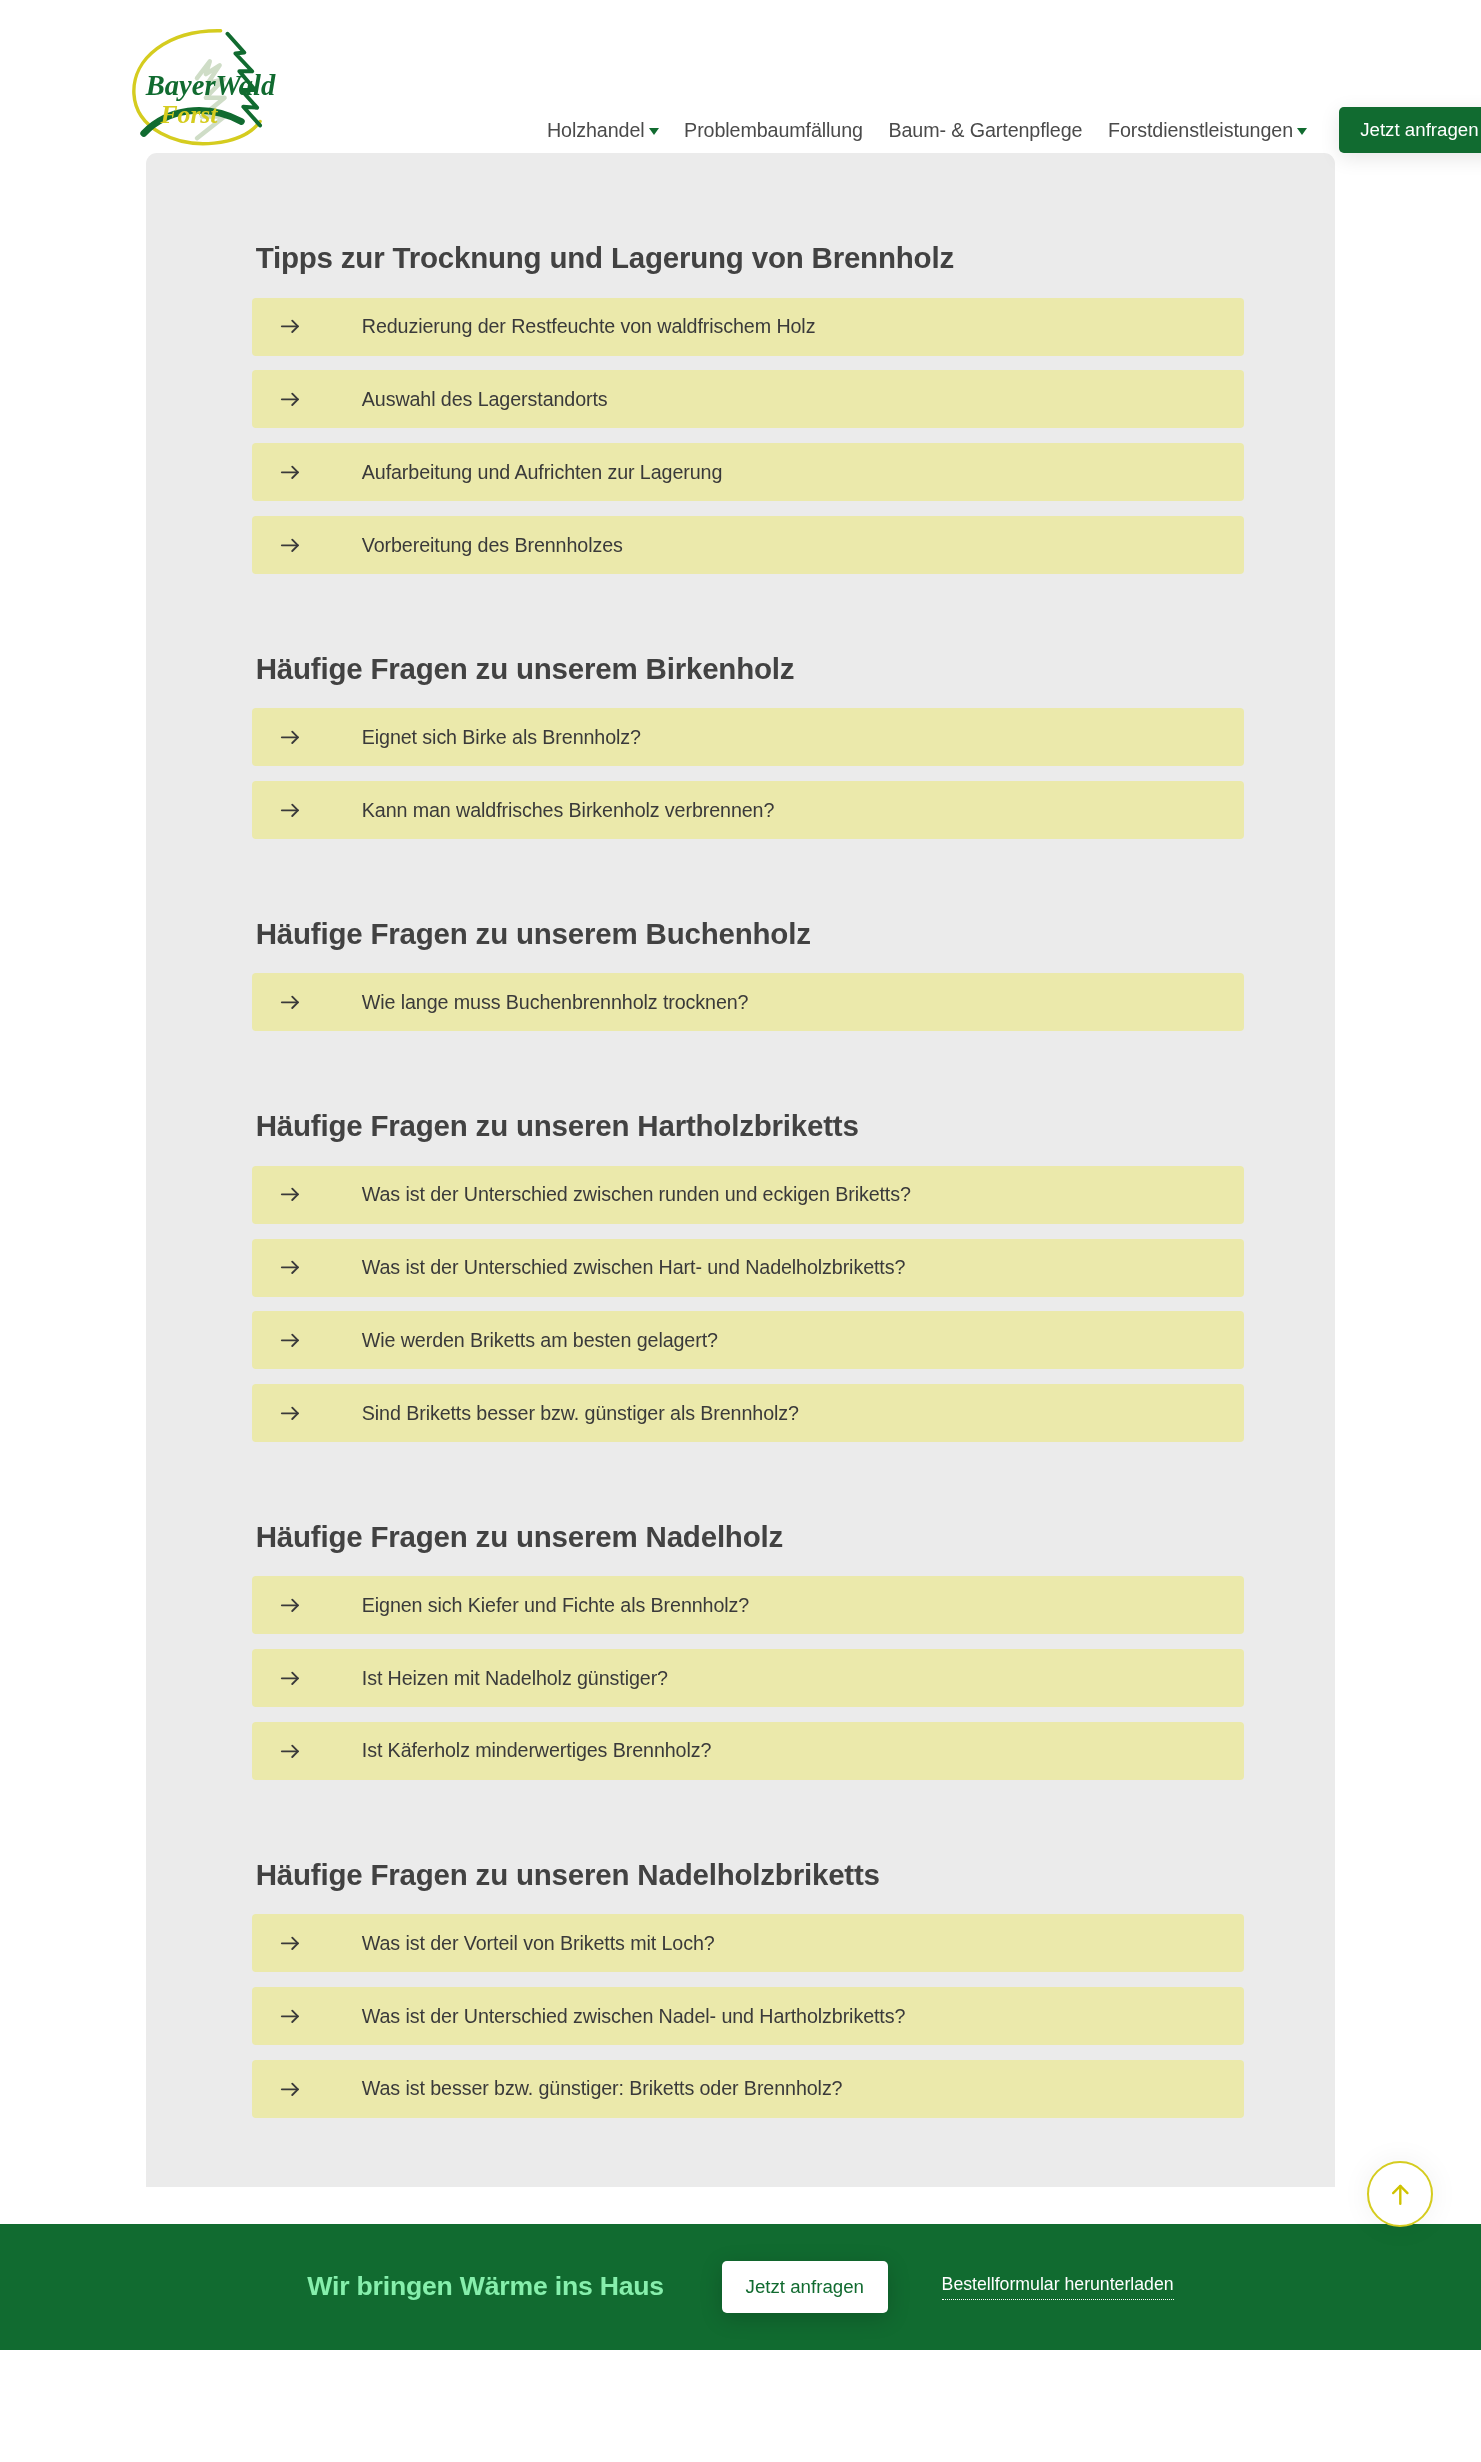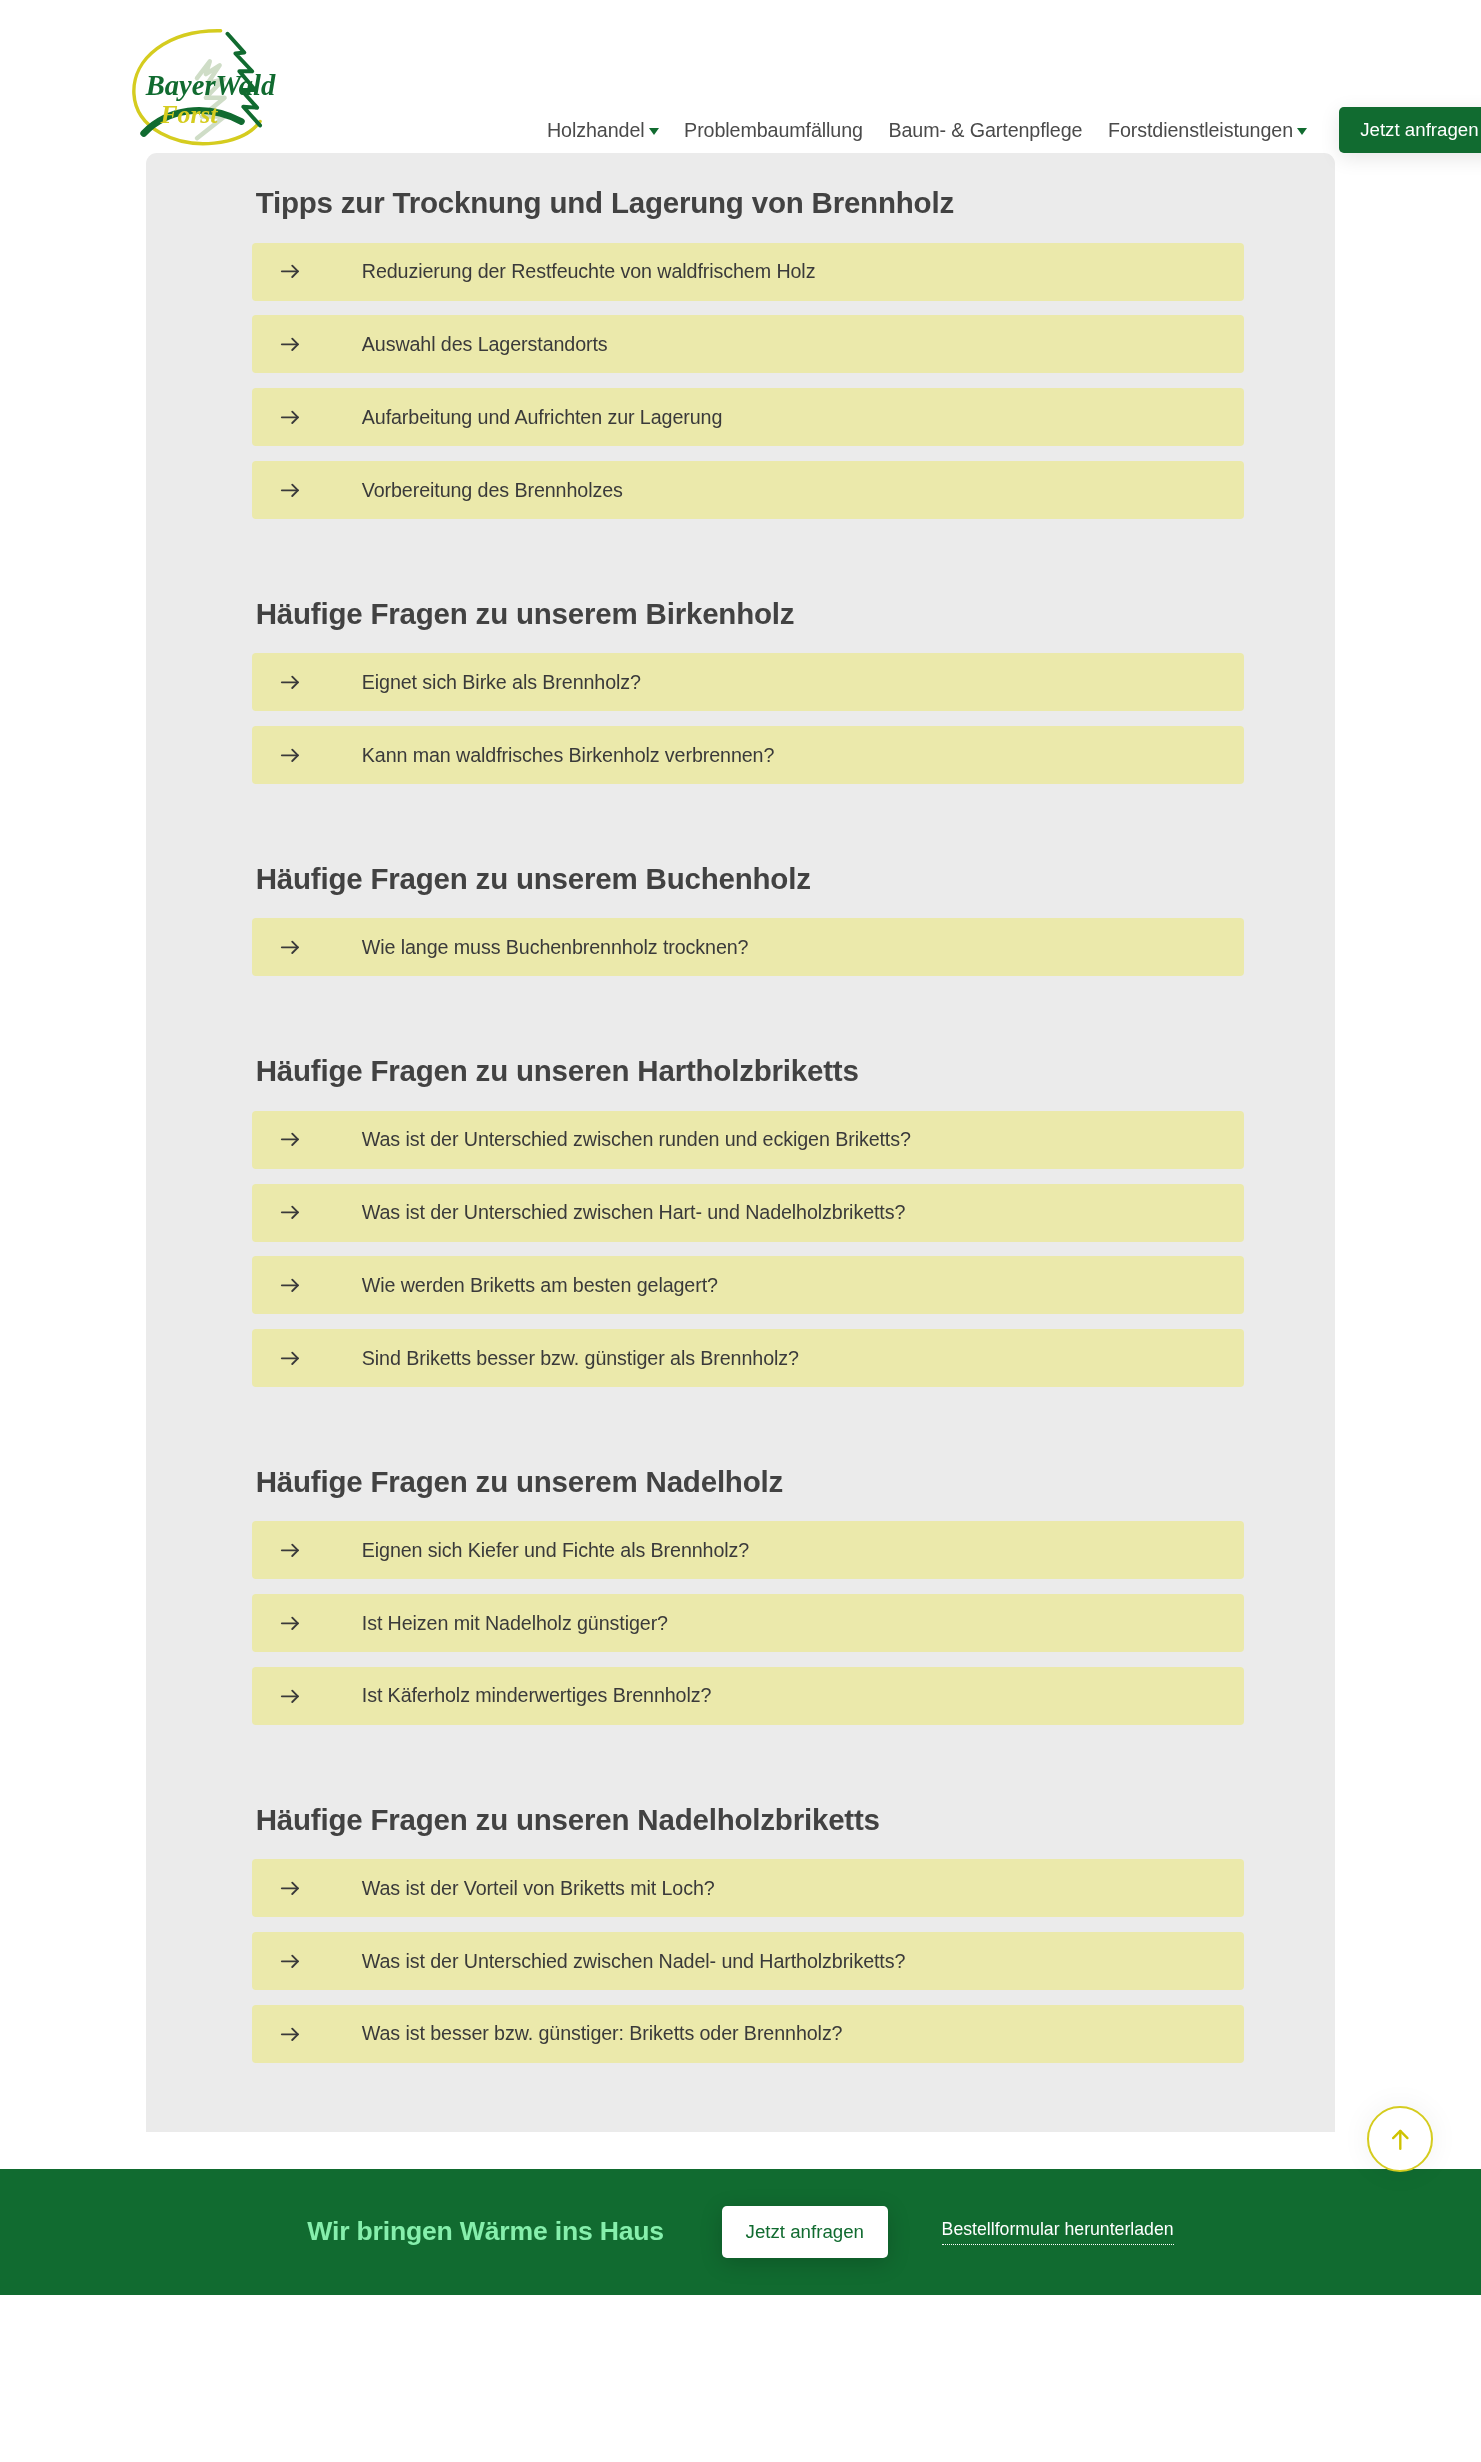--- a/index.html
+++ b/index.html
@@ -67,21 +67,21 @@
     box-shadow: 0 4.9px 19.7px rgba(0,0,0,0.10);
     margin-left: 5.9px;
   }
 
   
   .content-panel {
     margin: 0 auto;
     width: 1189px;
     background: #ebebeb;
     border-radius: 10.8px 10.8px 0 0;
-    padding: 33px 0 69px 0;
+    padding: 88px 0 69px 0;
   }
   .panel-inner {
     width: 1007px;
     margin: 0 auto;
     padding-left: 14.8px;
   }
   .faq-section { margin-bottom: 49px; }
   .faq-section:last-child { margin-bottom: 0; }
 
   .section-title {

